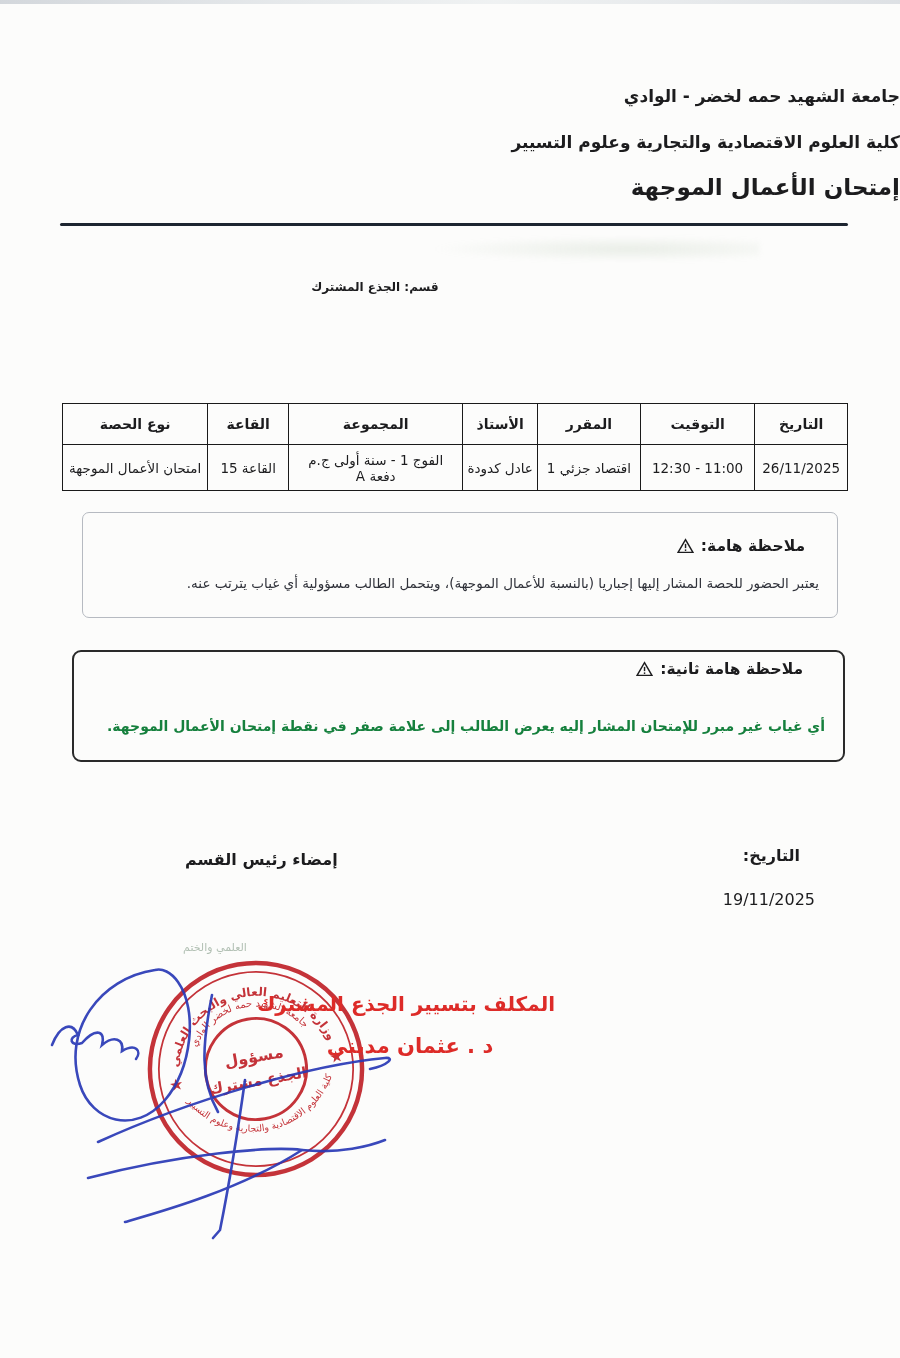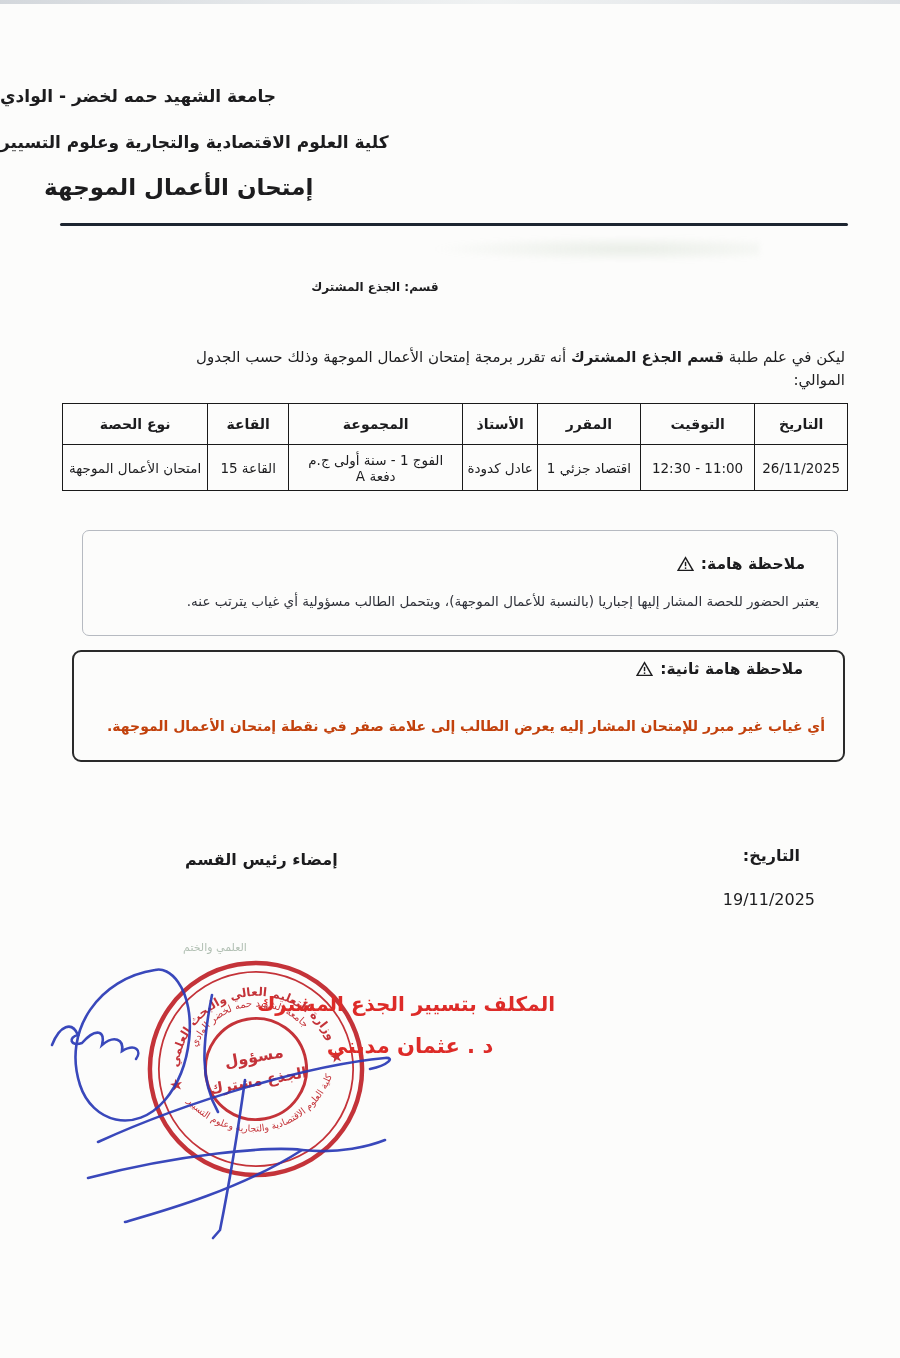--- a/index.html
+++ b/index.html
@@ -12,21 +12,21 @@
     background: #fcfcfb;
     overflow: hidden;
     direction: rtl;
     color: #1c1c1e;
   }
   .scan-edge-top {
     position:absolute; top:0; left:0; width:100%; height:4px;
     background: linear-gradient(90deg,#c9ced4 0%,#dfe3e6 30%,#eceff0 55%,#d6dadf 100%);
     opacity:.8;
   }
-  .hdr { position:absolute; left:0; width:100%; text-align:left; }
+  .hdr { position:absolute; left:0; width:100%; text-align:right; }
   .hdr-university { top:86px; font-size:17px; font-weight:bold; }
   .hdr-faculty { top:132px; font-size:17px; font-weight:bold; }
   .hdr-title { top:174px; font-size:23px; font-weight:bold; letter-spacing:1px;padding-left:44px; }
   .title-rule {
     position:absolute; top:223px; left:60px; width:788px; height:3px;
     background:#1d2530; border-radius:2px;
   }
   .erase-smudge {
     position:absolute; top:236px; left:430px; width:330px; height:26px;
     background: radial-gradient(ellipse at 60% 50%, rgba(170,190,165,0.22), rgba(170,190,165,0) 70%);
@@ -51,39 +51,39 @@
     border:1.6px solid #1a1a1a;
     text-align:center; vertical-align:middle;
     padding:2px 4px;
   }
   .sched-table th { height:41px; font-weight:bold; font-size:14px; }
   .sched-table td { height:46px; }
   .cell-ltr { direction:ltr; }
 
   .note-box { position:absolute; background:transparent; }
   .note1 {
-    top:530px; left:82px; width:756px; height:106px;
+    top:512px; left:82px; width:756px; height:106px;
     border:1.5px solid #b6bac1; border-radius:7px;
   }
   .note2 {
     top:650px; left:72px; width:773px; height:112px;
     border:2.5px solid #2a2a2a; border-radius:9px;
   }
   .note-title {
     position:absolute; top:24px; right:32px;
     display:flex; align-items:center; gap:7px;
     font-size:15.5px; font-weight:bold;
   }
   .note2 .note-title { top:8px; right:40px; }
   .warn-icon { display:inline-block; width:17px; height:16px; }
   .note-body {
     position:absolute; top:62px; right:18px; left:18px;
     text-align:right; font-size:13.5px; color:#30323a;
   }
-  .note2 .note-body { top:66px; font-weight:bold; font-size:14px; color:#c2410c; }
+  .note2 .note-body { top:66px; font-weight:bold; font-size:14px; color:#15803d; }
 
   .date-label { position:absolute; top:846px; right:100px; font-size:16px; font-weight:bold;text-align:center; }
   .date-value { position:absolute; top:890px; right:85px; font-size:16px; direction:ltr; }
   .sig-label  { position:absolute; top:850px; left:185px; font-size:16px; font-weight:bold; }
 
   .stamp-note {
     position:absolute; top:941px; left:160px; width:110px;
     font-size:11px; color:#8aa08d; opacity:.65; text-align:center;
   }
   .stamp-wrap { position:absolute; top:955px; left:142px; width:228px; height:228px; transform:rotate(-10deg); }
@@ -106,21 +106,20 @@
 
   <div class="scan-edge-top"></div>
 
   <div class="hdr hdr-university">جامعة الشهيد حمه لخضر - الوادي</div>
   <div class="hdr hdr-faculty">كلية العلوم الاقتصادية والتجارية وعلوم التسيير</div>
   <div class="hdr hdr-title">إمتحان الأعمال الموجهة</div>
   <div class="title-rule"></div>
   <div class="erase-smudge"></div>
 
   <div class="dept-line">قسم: الجذع المشترك</div>
-  <div class="intro-line"><span>ليكن في علم طلبة </span><b>قسم الجذع المشترك</b><span> أنه تقرر برمجة إمتحان الأعمال الموجهة وذلك حسب الجدول الموالي:</span></div>
 
   <table class="sched-table">
     <colgroup>
       <col style="width:11.8%">
         <col style="width:14.6%">
         <col style="width:13.1%">
       <col style="width:9.5%">
         <col style="width:22.2%">
         <col style="width:10.3%">
         <col style="width:18.5%">

